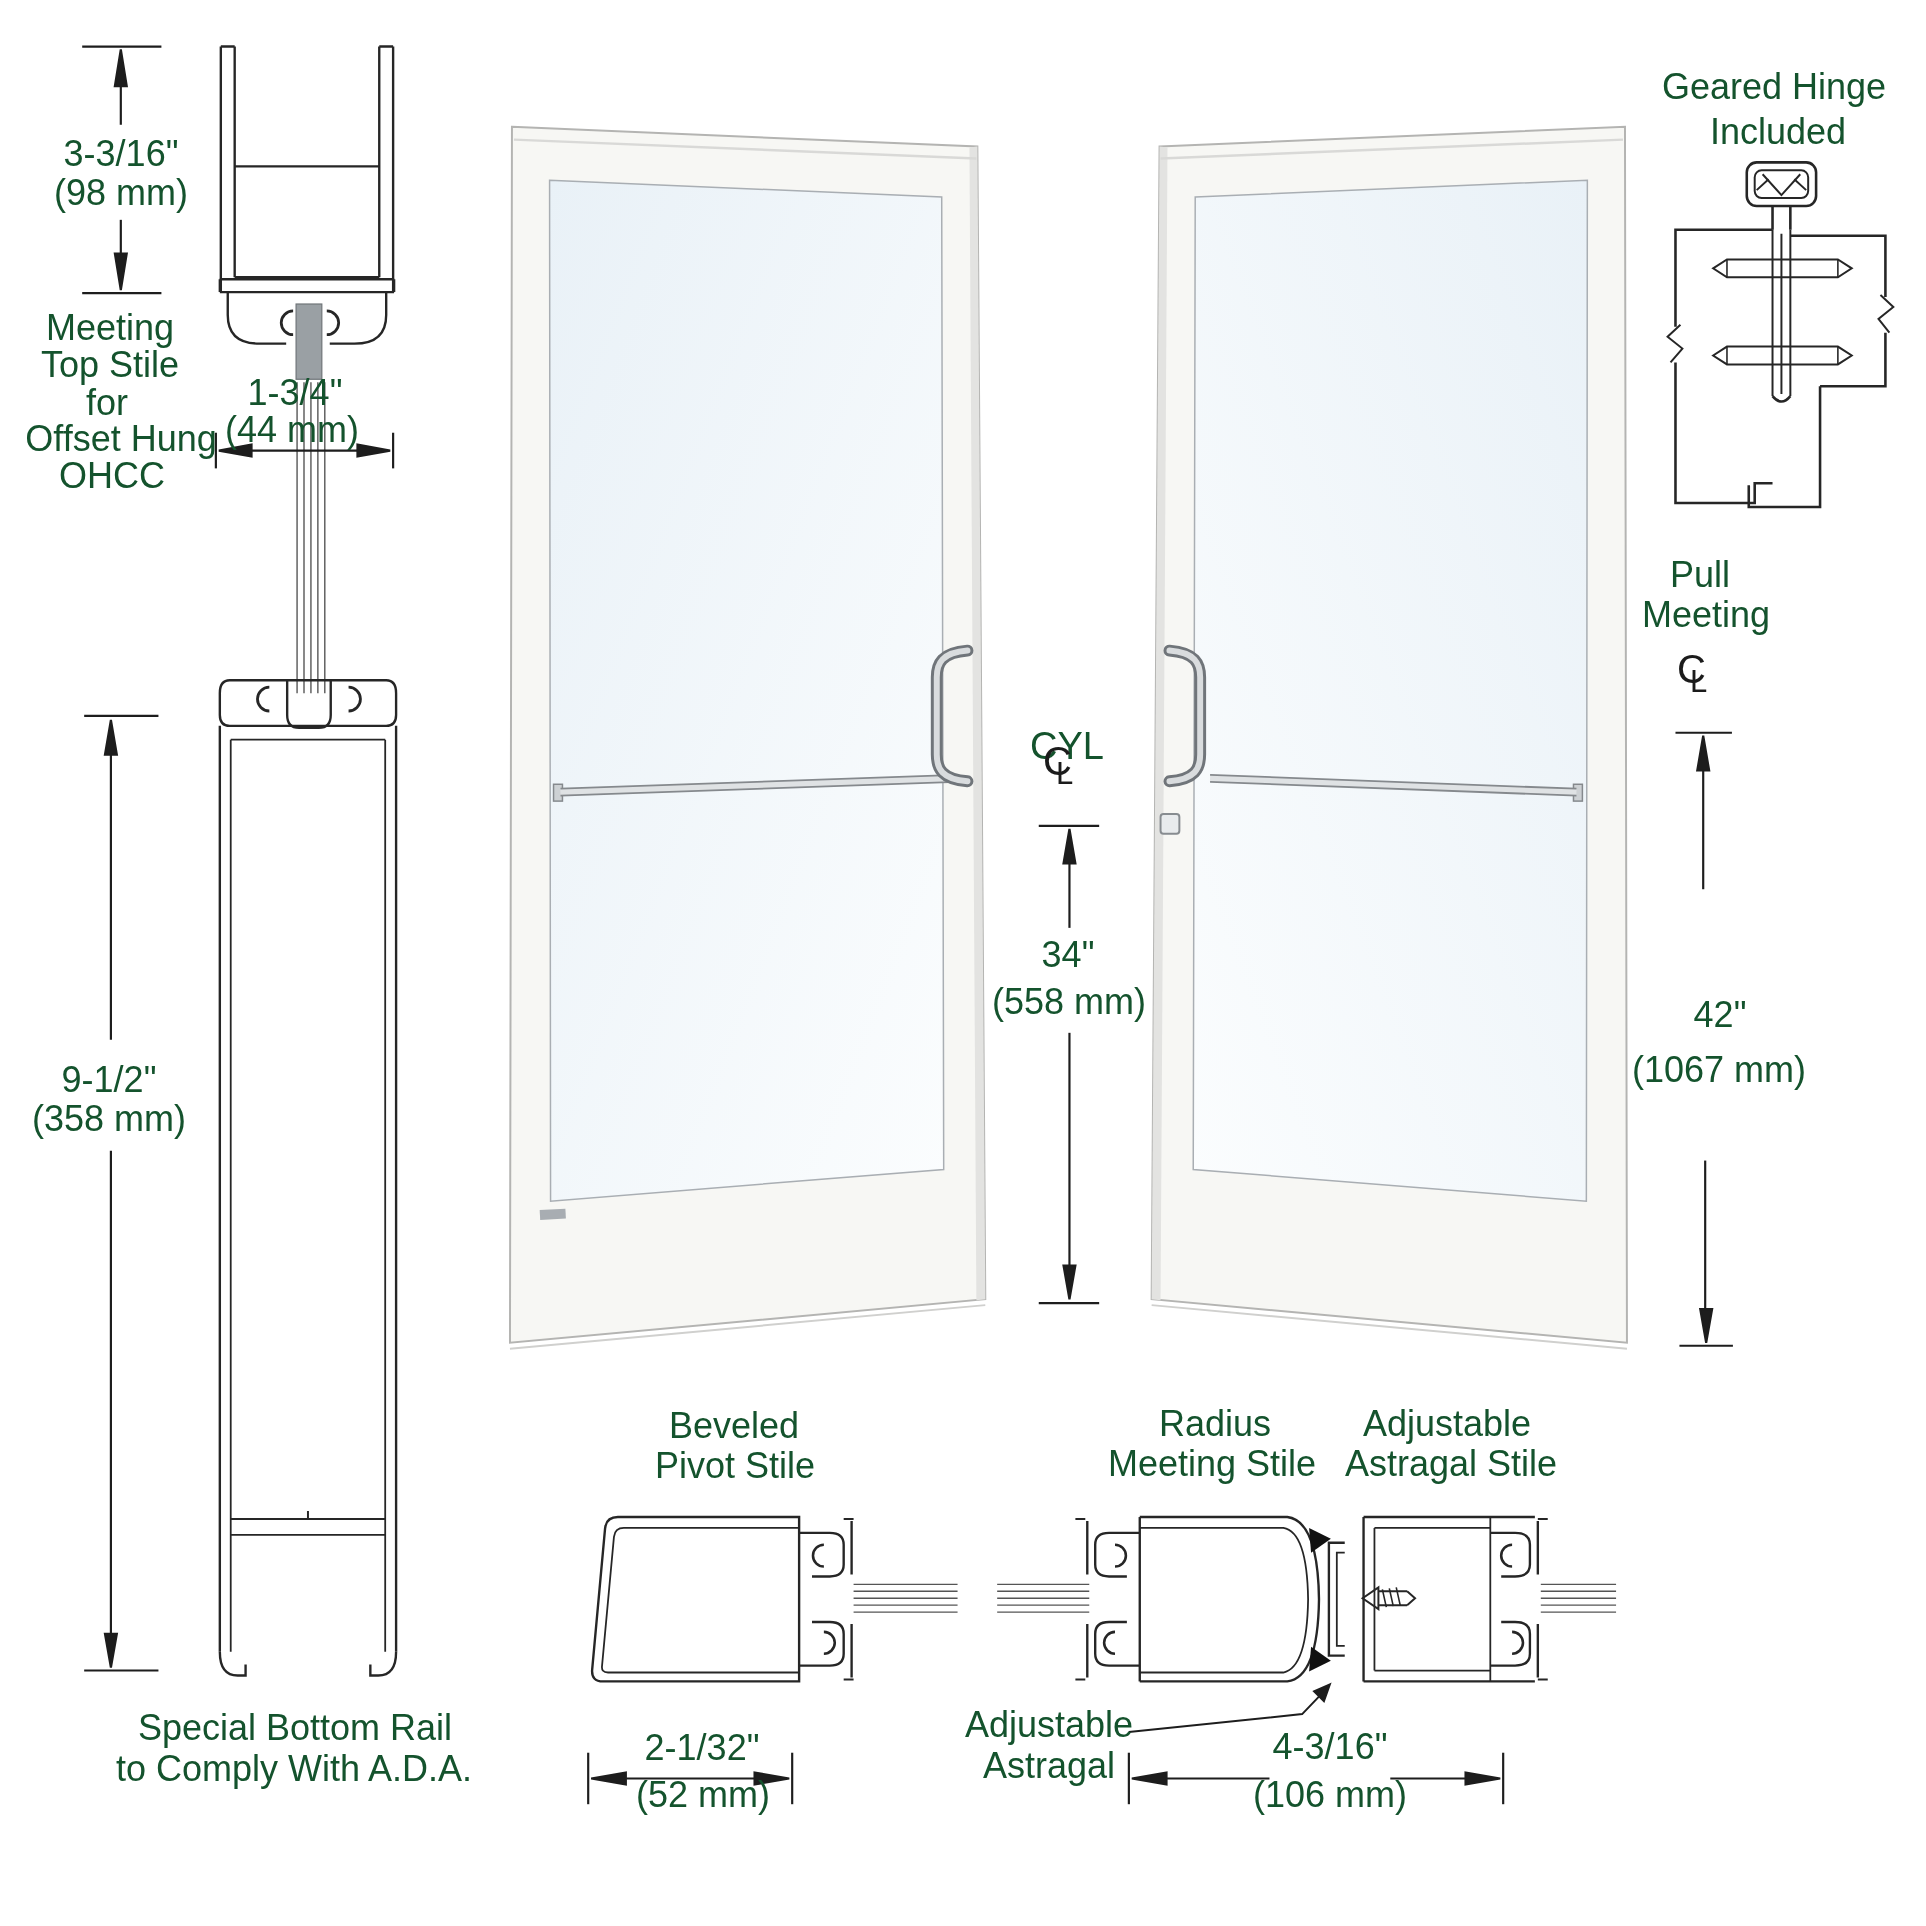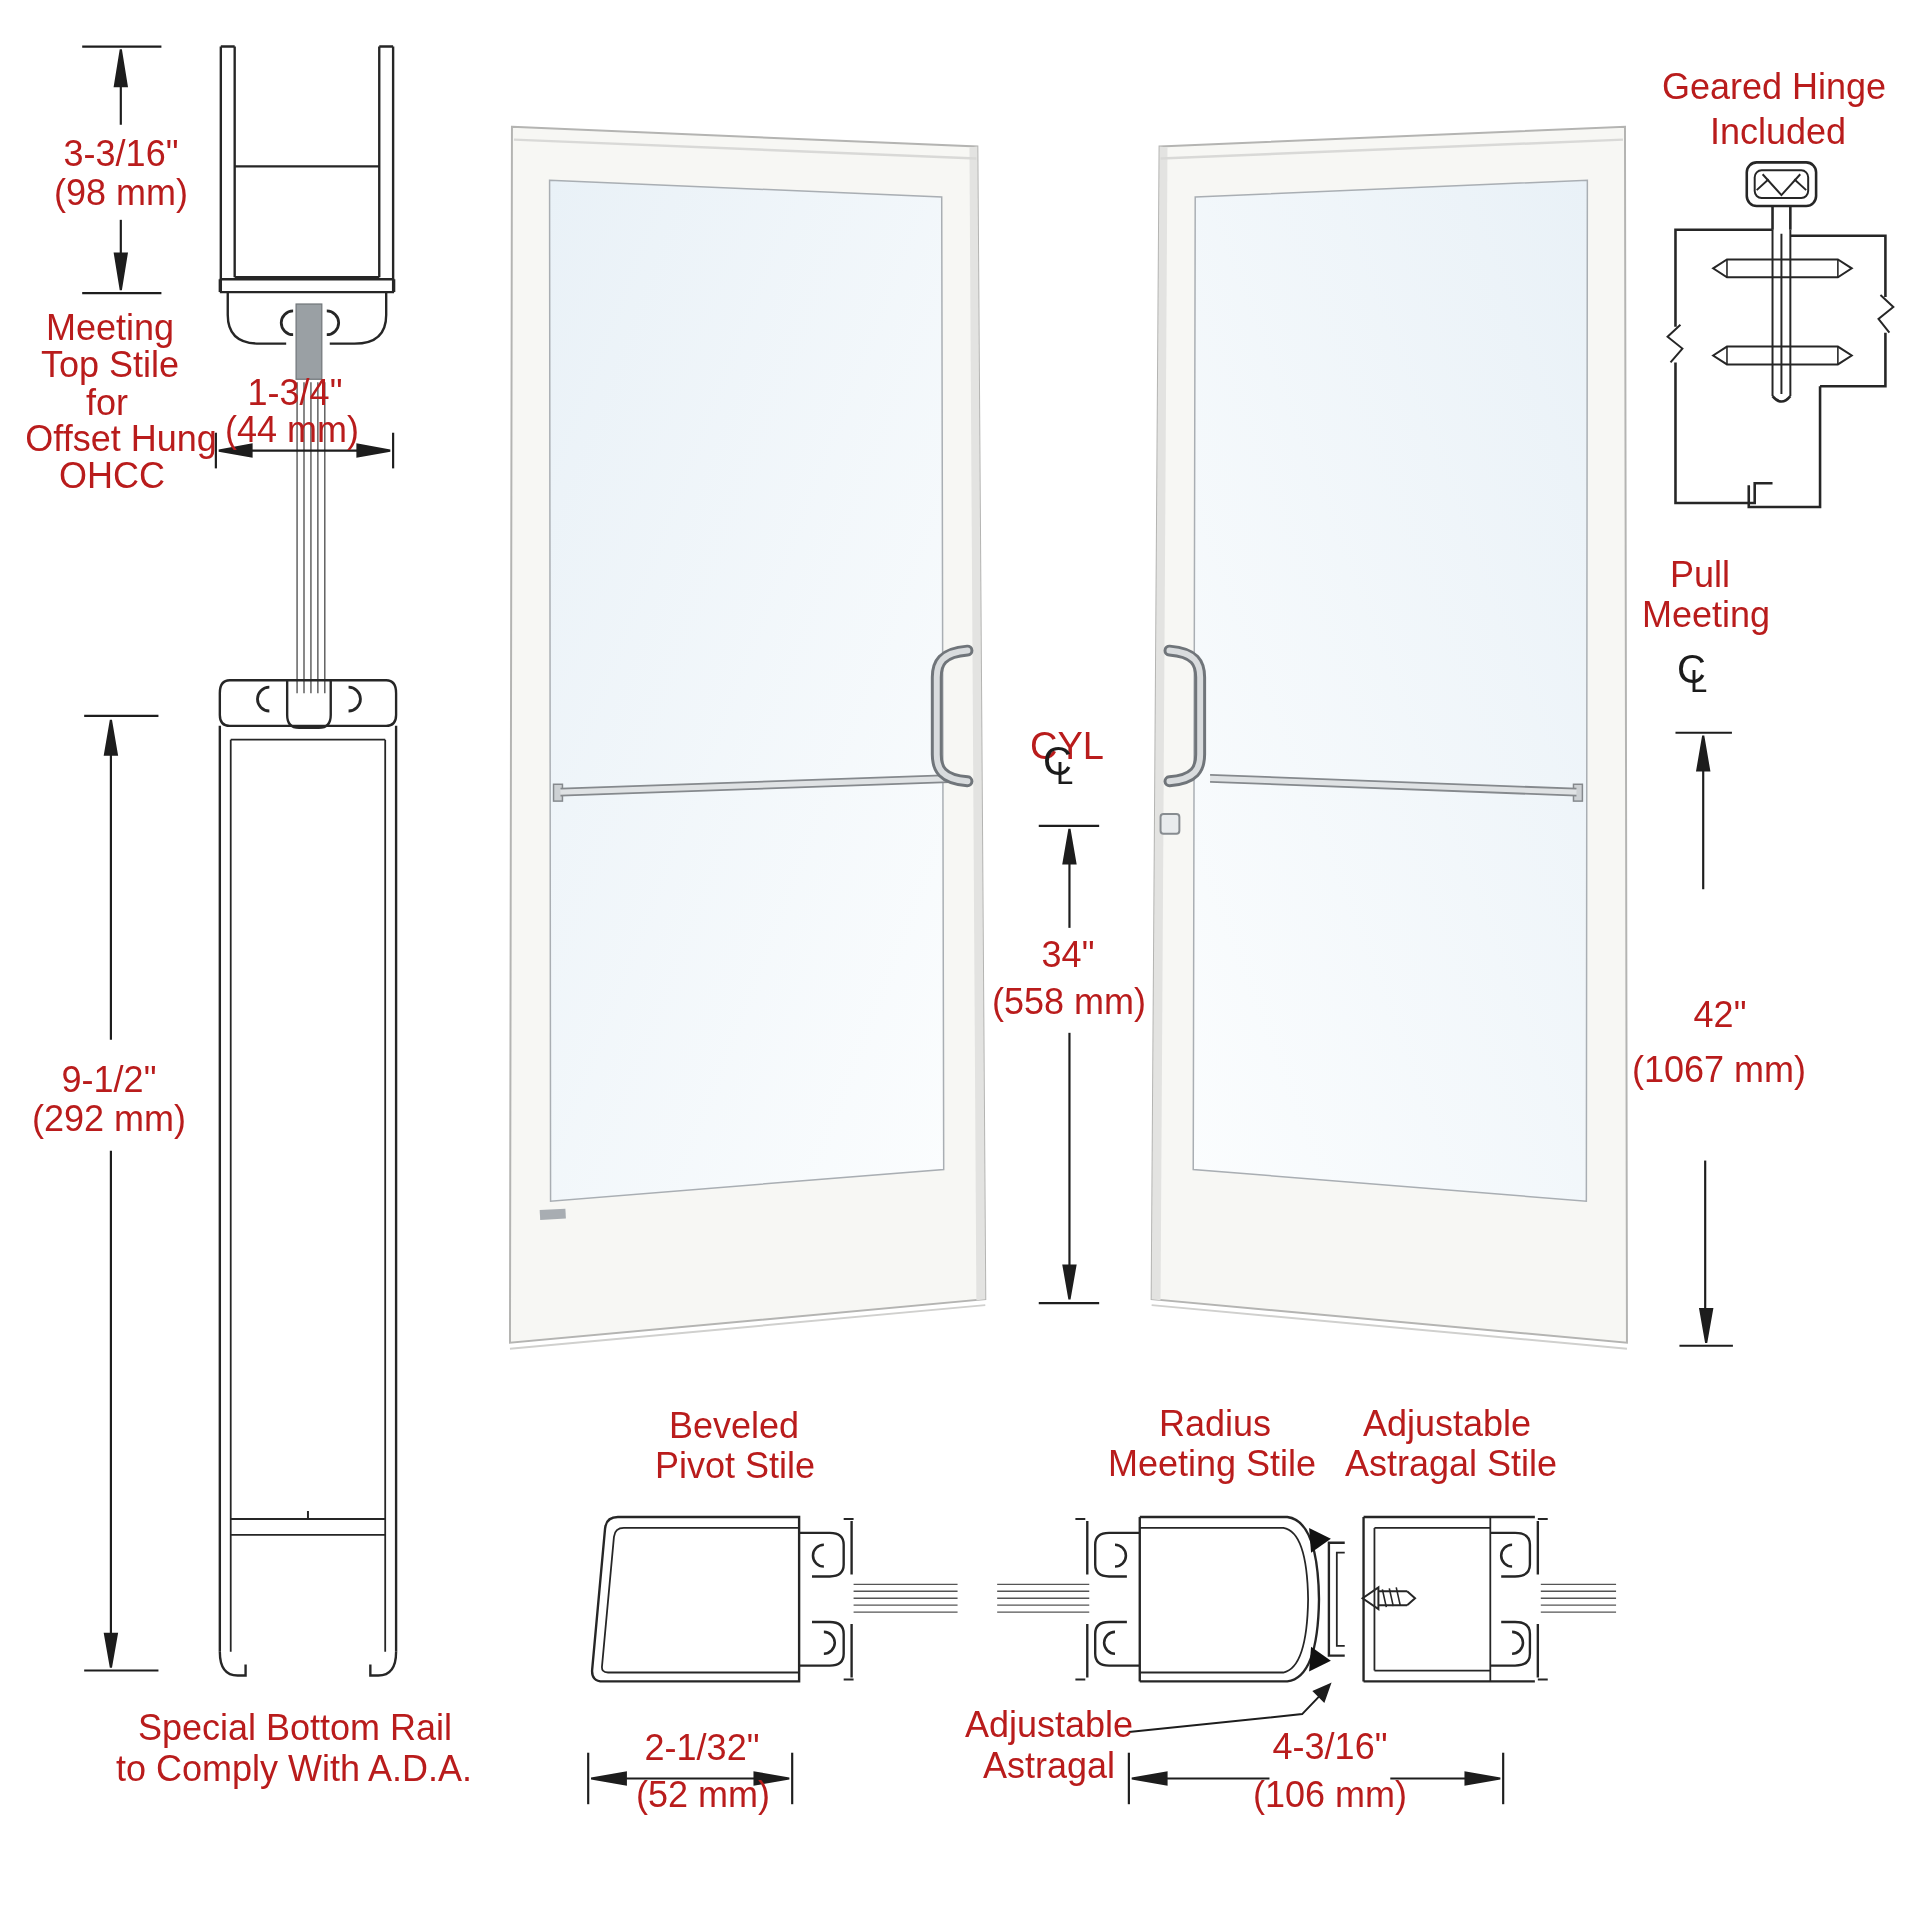--- a/index.html
+++ b/index.html
@@ -1,20 +1,20 @@
 <!DOCTYPE html>
 <html><head>
 <meta charset="utf-8">
 <style>
   html,body{margin:0;padding:0;background:#ffffff;}
   .stage{position:relative;width:1927px;height:1927px;background:#ffffff;overflow:hidden;
          font-family:"Liberation Sans", sans-serif;color:#1b1b1b;}
   .art{position:absolute;left:0;top:0;}
   .lbl{position:absolute;transform:translate(-50%,-50%);font-size:36px;line-height:1;
-       white-space:nowrap;color:#b91c1c;text-align:right;}
+       white-space:nowrap;color:#14532d;text-align:right;}
   .lbl.big{font-size:38px;margin-top:35px;}
   .cl{position:absolute;transform:translate(-50%,-50%);width:44px;height:57px;}
   .cl .cl-c{position:absolute;left:0;top:0;font-size:40px;}
   .cl .cl-l{position:absolute;left:13px;top:17px;font-size:31px;}
 </style>
 </head>
 <body>
 
 <div class="stage">
 
@@ -263,21 +263,21 @@
   <div class="lbl" style="left:121px;top:193px">(98 mm)</div>
   <div class="lbl" style="left:110px;top:328px">Meeting</div>
   <div class="lbl" style="left:110px;top:365px">Top Stile</div>
   <div class="lbl" style="left:107px;top:403px">for</div>
   <div class="lbl" style="left:121px;top:439px">Offset Hung</div>
   <div class="lbl" style="left:112px;top:476px">OHCC</div>
   <div class="lbl" style="left:295px;top:393px">1-3/4"</div>
   <div class="lbl" style="left:292px;top:430px">(44 mm)</div>
 
   <div class="lbl" style="left:109px;top:1080px">9-1/2"</div>
-  <div class="lbl" style="left:109px;top:1119px">(292 mm)</div>
+  <div class="lbl" style="left:109px;top:1119px">(358 mm)</div>
   <div class="lbl" style="left:295px;top:1728px">Special Bottom Rail</div>
   <div class="lbl" style="left:294px;top:1769px">to Comply With A.D.A.</div>
 
   <div class="lbl big" style="left:1067px;top:711px">CYL</div>
   <div class="cl" style="left:1065px;top:767px">
     <span class="cl-c">C</span>
     <span class="cl-l">L</span>
   </div>
   <div class="lbl" style="left:1068px;top:955px">34"</div>
   <div class="lbl" style="left:1069px;top:1002px">(558 mm)</div>

